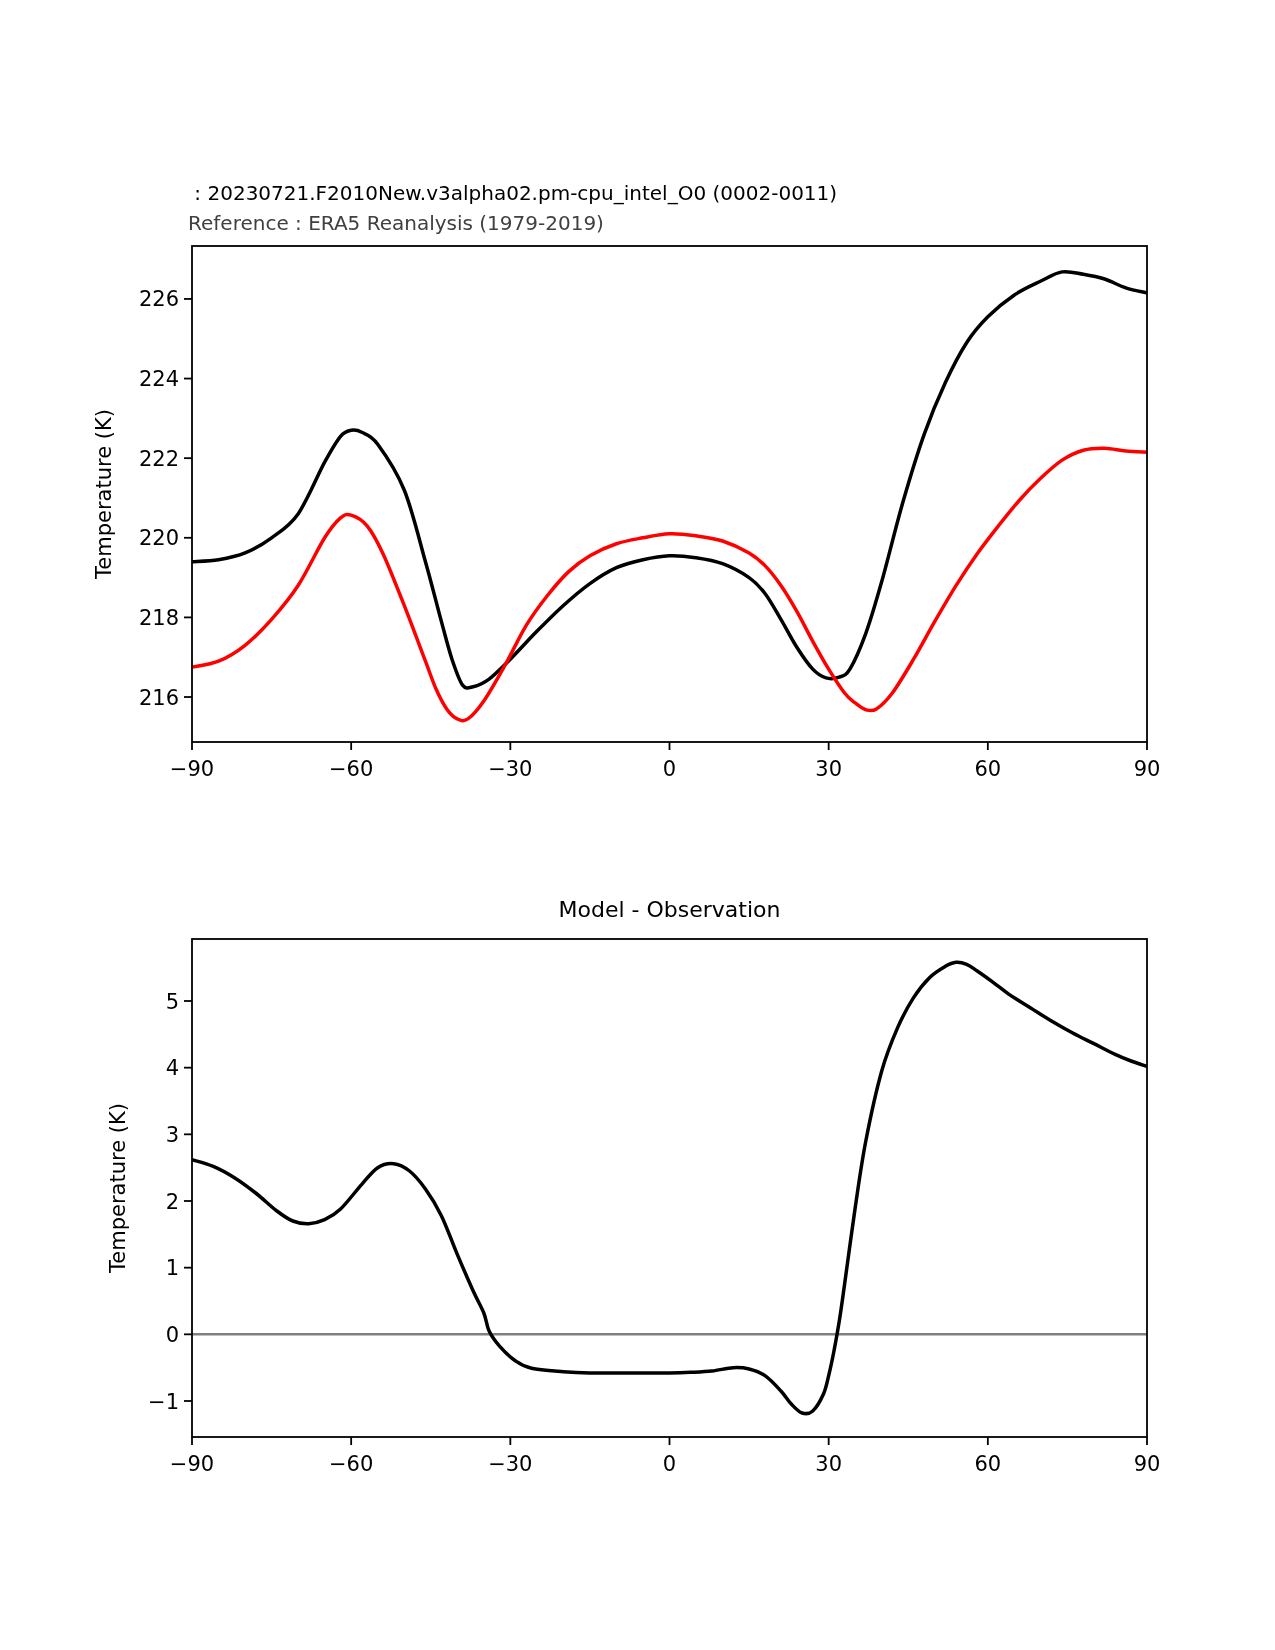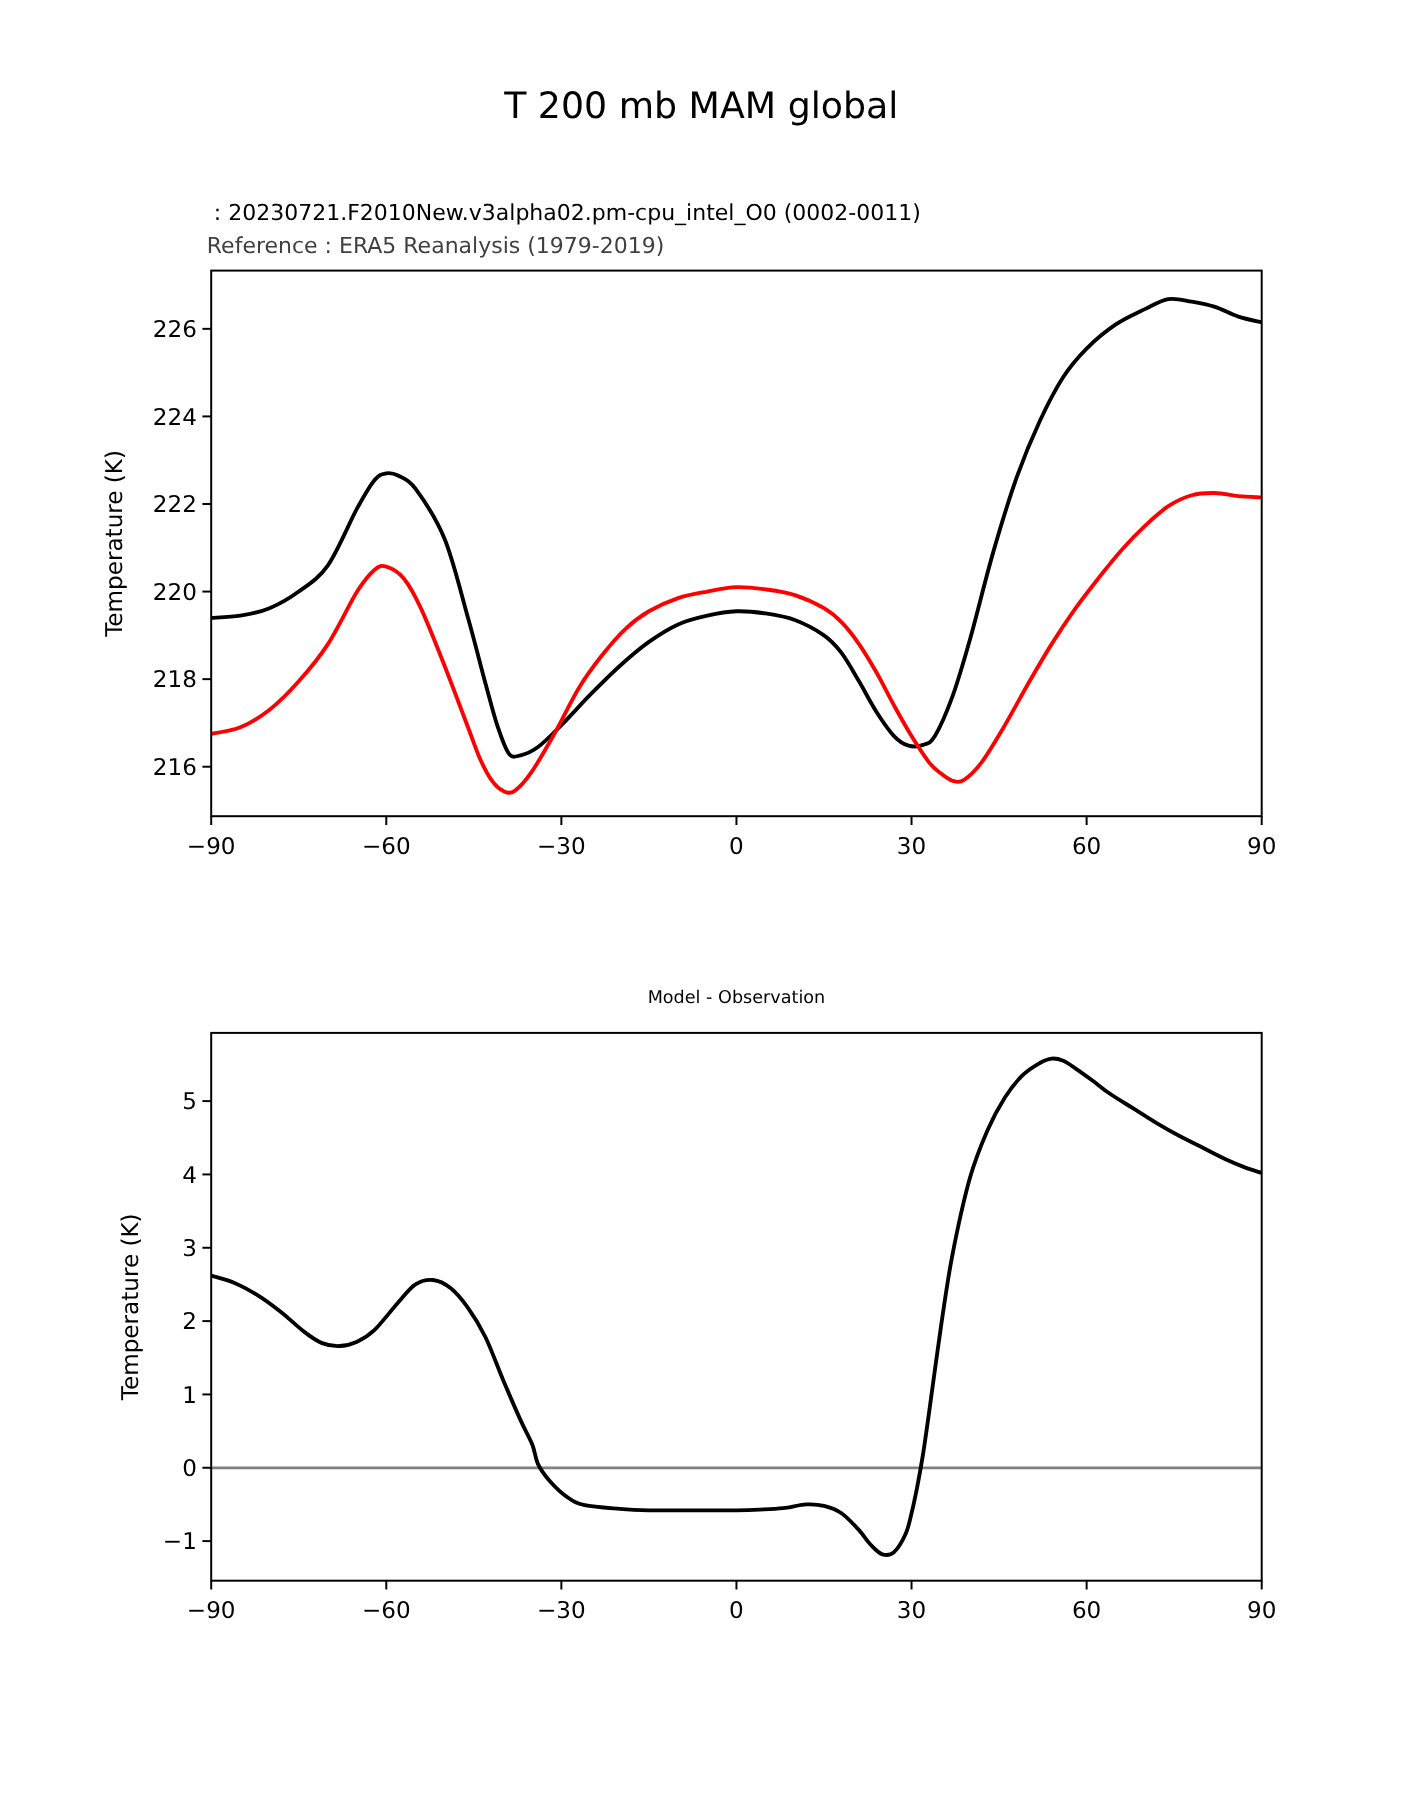--- a/index.html
+++ b/index.html
@@ -21,33 +21,32 @@
   .subtitle-model{top:181px;color:#000000;}
   .subtitle-reference{top:211px;color:#ff0000;}
   .ylabel{
     position:absolute;font-size:21px;white-space:nowrap;
     transform:translate(-50%,-50%) rotate(-90deg);
   }
   .ylabel-top{left:104px;top:494px;}
   .ylabel-bottom{left:118px;top:1188px;}
   .bottom-title{
     position:absolute;left:192px;top:897px;width:955px;
-    text-align:center;font-size:16px;line-height:1.2;
+    text-align:center;font-size:22px;line-height:1.2;
   }
   svg.plots{position:absolute;left:0;top:0;}
   svg.plots text{
     font-family:"DejaVu Sans","Liberation Sans",sans-serif;
     fill:#000000;font-size:21px;
   }
 </style>
 </head>
 <body>
 
 <div class="page">
-  <div class="main-title">T 200 mb MAM global</div>
   <div class="subtitle subtitle-model" style="color: rgb(0, 0, 0);"> : 20230721.F2010New.v3alpha02.pm-cpu_intel_O0 (0002-0011)</div>
   <div class="subtitle subtitle-reference" style="color: #404040;">Reference : ERA5 Reanalysis (1979-2019)</div>
 
   <div class="ylabel ylabel-top">Temperature (K)</div>
   <div class="ylabel ylabel-bottom">Temperature (K)</div>
 
   <div class="bottom-title">Model - Observation</div>
 
   <svg class="plots" id="plots" width="1275" height="1650" viewBox="0 0 1275 1650">
       <g>

